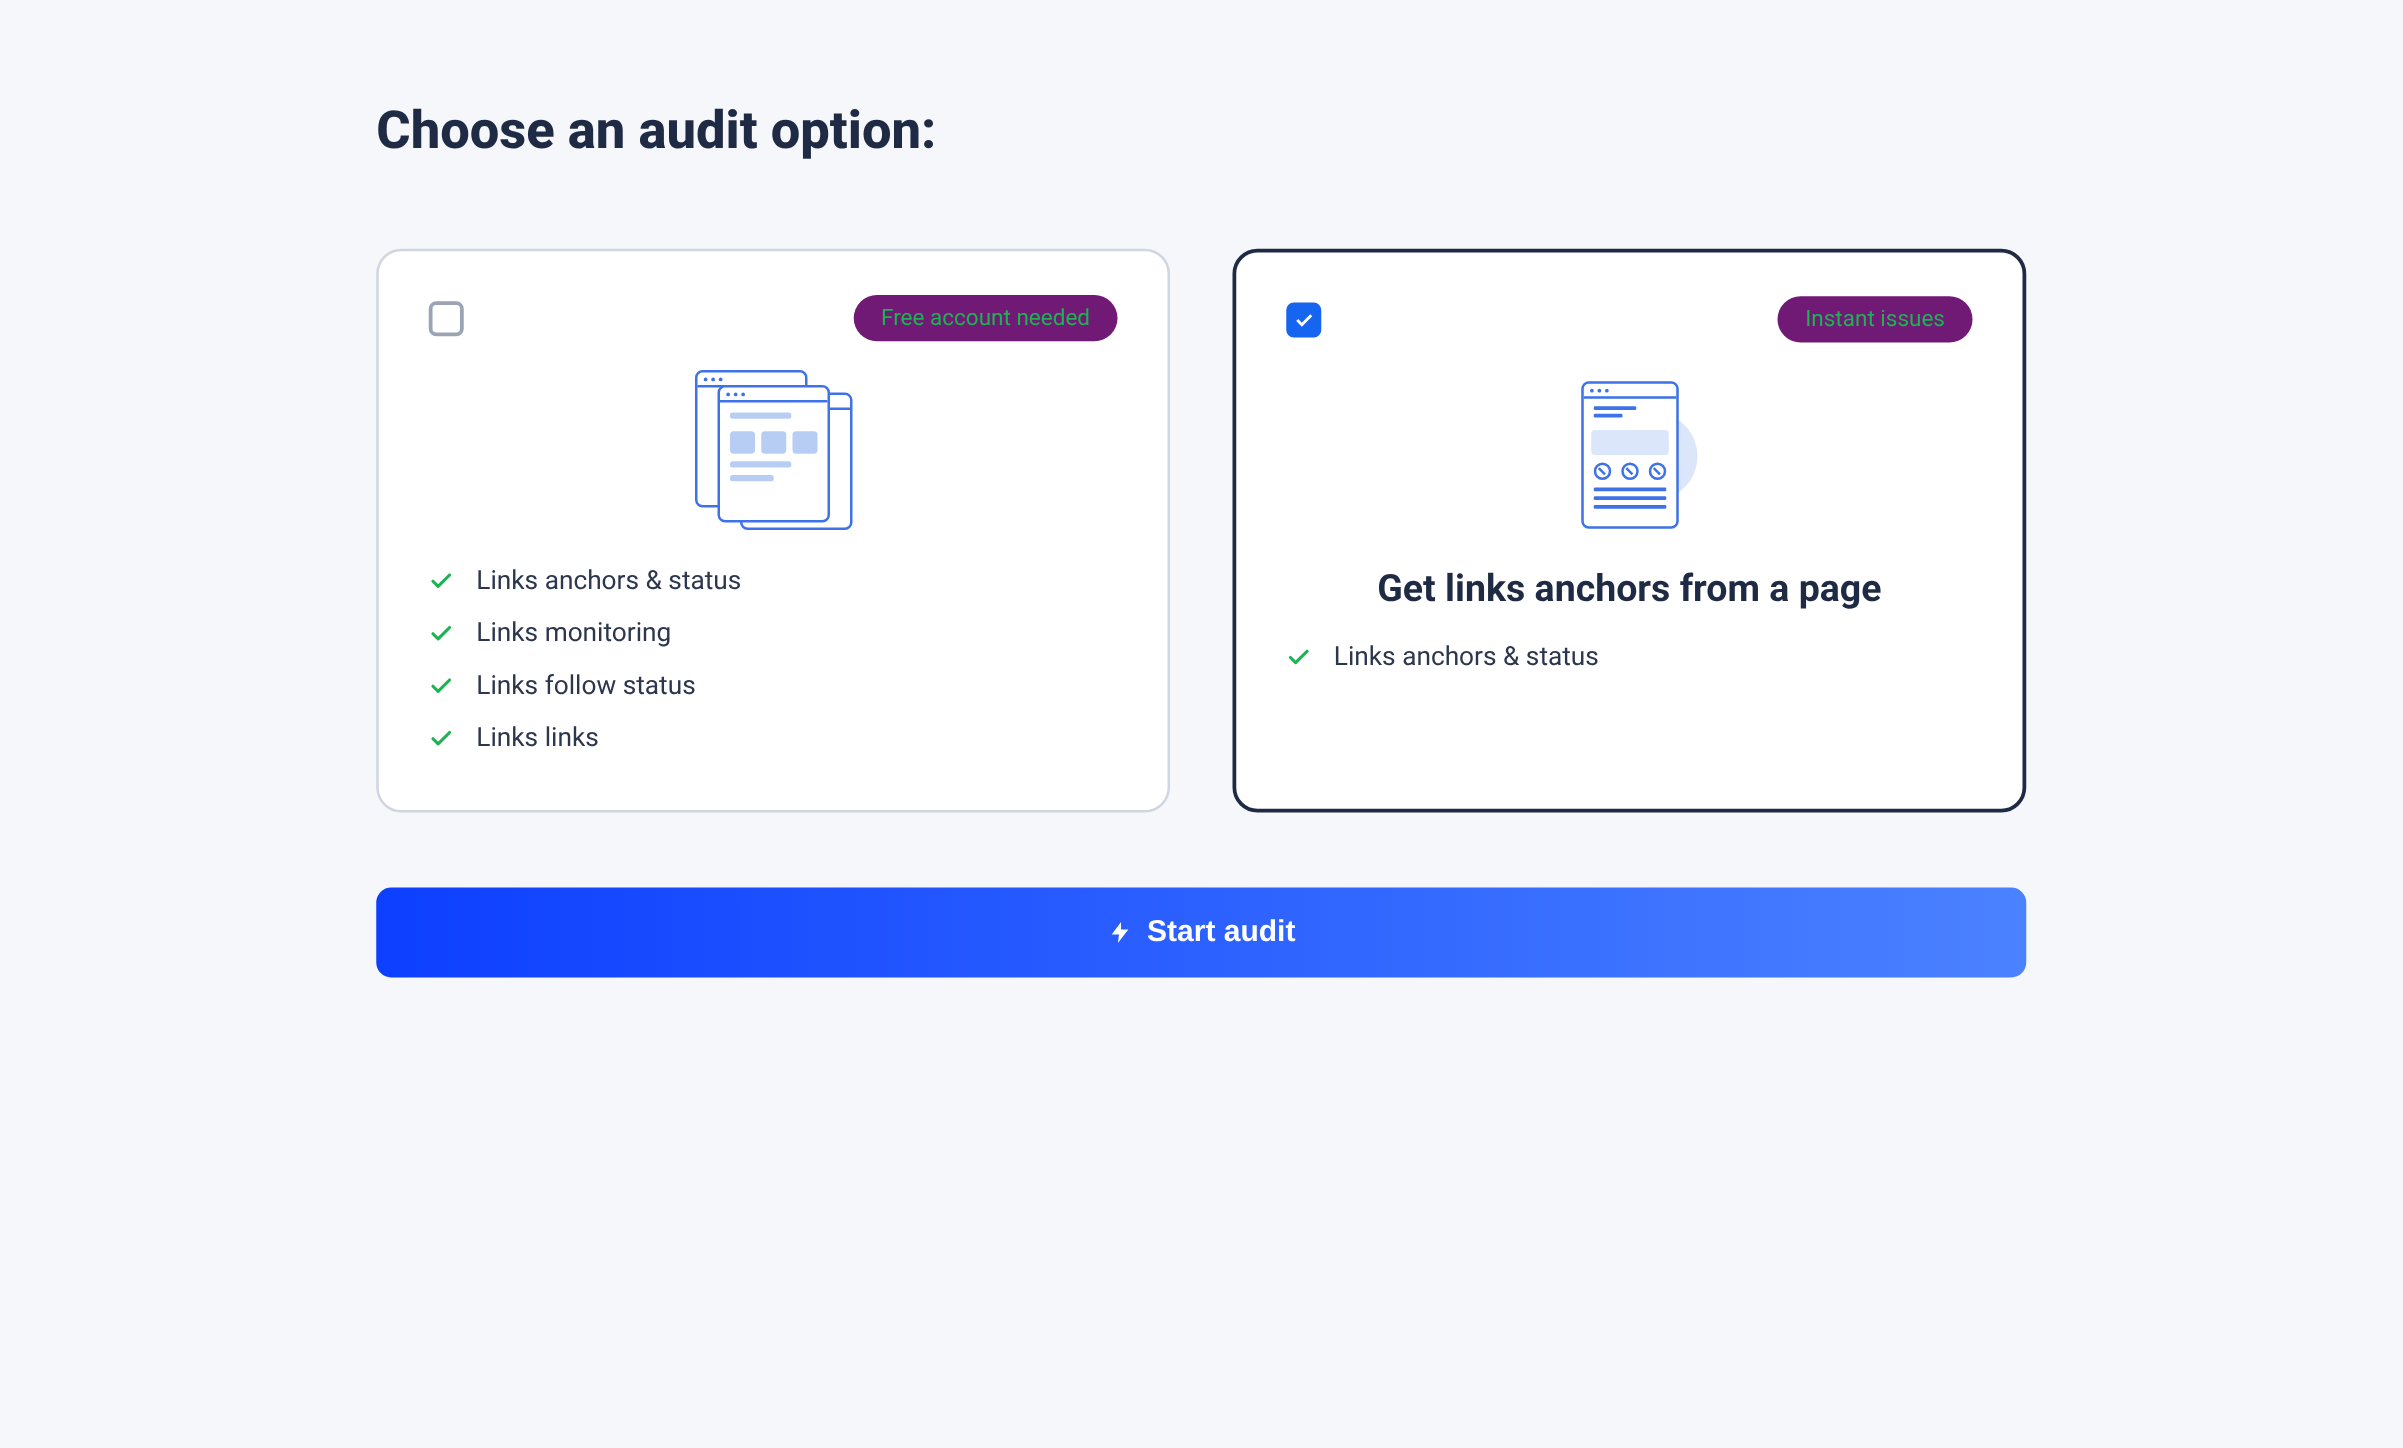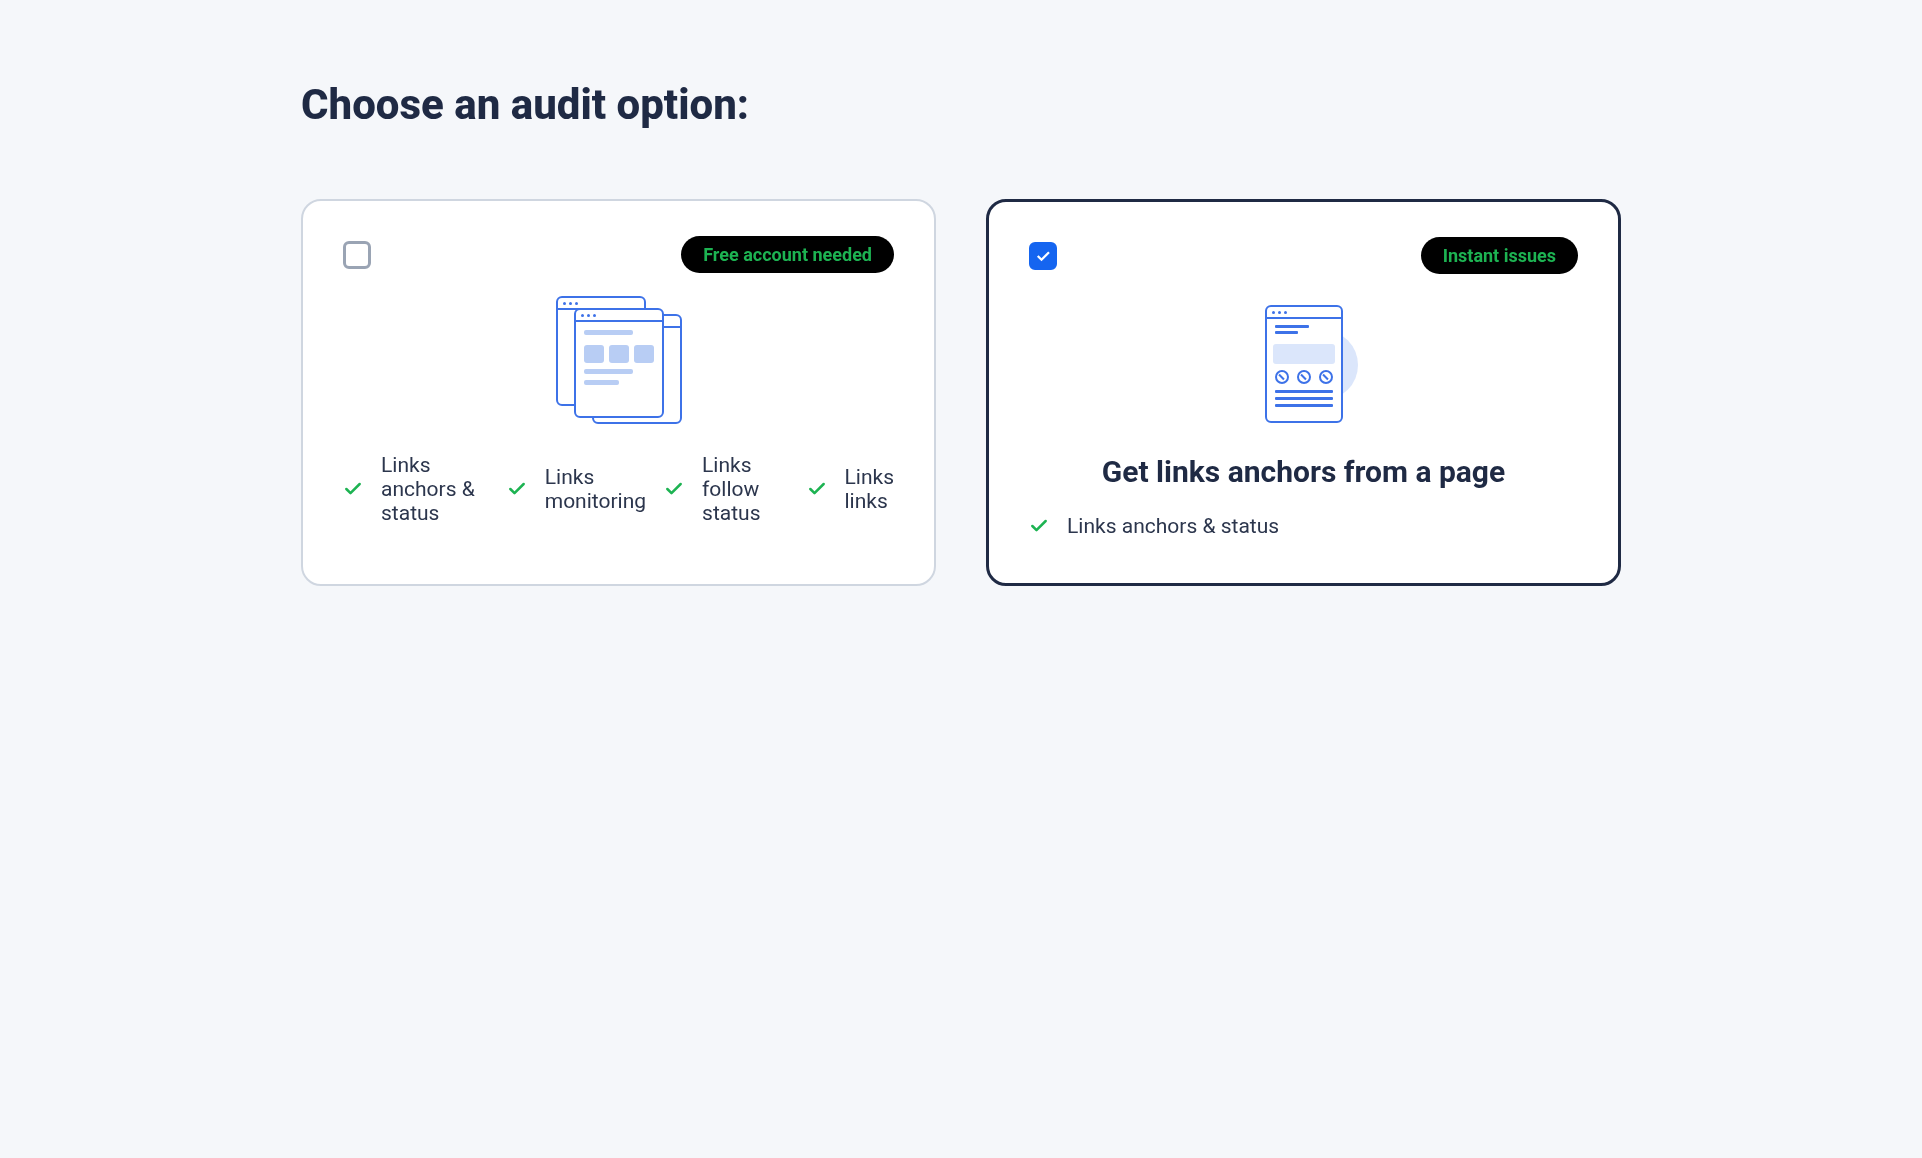--- a/index.html
+++ b/index.html
@@ -61,24 +61,24 @@
       justify-content: center;
     }
     .checkbox.checked svg {
       width: 18px;
       height: 18px;
       stroke: #ffffff;
       stroke-width: 3;
       fill: none;
     }
     .badge {
-      background: #000000;
+      background: #701a75;
       color: #1db352;
       font-size: 18px;
-      font-weight: 700;
+      font-weight: 400;
       padding: 8px 22px;
       border-radius: 999px;
       text-align: center;
     }
     .illustration {
       display: flex;
       justify-content: center;
       align-items: center;
       height: 140px;
       margin-bottom: 20px;
@@ -88,21 +88,21 @@
       font-weight: 700;
       color: #1f2a44;
       margin-bottom: 25px;
     }
     .card.selected .card-title {
       text-align: center;
     }
     .features {
       list-style: none;
       display: flex;
-      flex-direction: row;
+      flex-direction: column;
       gap: 18px;
     }
     .feature {
       display: flex;
       align-items: center;
       gap: 18px;
     }
     .check-icon {
       width: 20px;
       height: 20px;
@@ -306,13 +306,21 @@
           <span class="check-icon"><svg viewBox="0 0 24 24">
                 <polyline points="4 12 9 17 20 6"></polyline>
               </svg></span>
           <span class="feature-text">Links anchors &amp; status</span>
         </li>
       </ul>
     </div>
 
   </div>
 
+  <button class="start-button">
+    <span class="bolt-icon">
+      <svg viewBox="0 0 24 24">
+          <path d="M13 2 L4 14 L11 14 L10 22 L20 9 L13 9 Z"></path>
+        </svg>
+    </span>
+    <span>Start audit</span>
+  </button>
 </div>
 
 </body></html>

